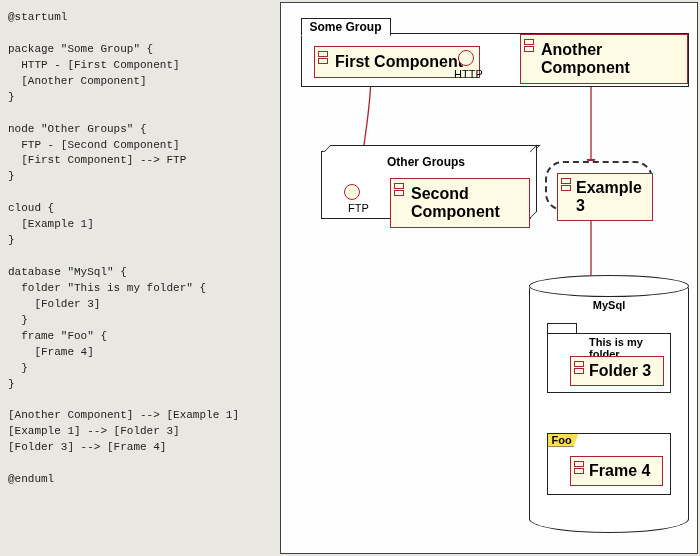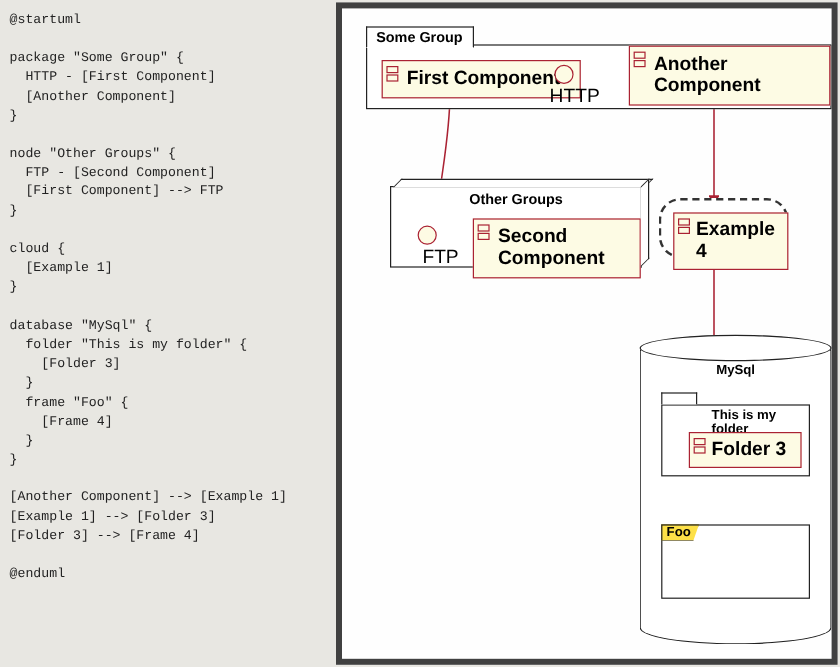--- a/index.html
+++ b/index.html
@@ -14,21 +14,21 @@
   .code-pane {
     width: 280px;
     padding: 10px 8px;
     white-space: pre;
     line-height: 1.45;
     color: #222;
   }
   .diagram-pane {
     flex: 1;
     background: #fefefe;
-    border: 5px solid #404040;
+    border: 1px solid #404040;
     margin: 2px 2px 2px 0;
     position: relative;
     font-family: Arial, sans-serif;
   }
   .pkg {
     position: absolute;
     border: 1.5px solid #222;
     background: #fff;
   }
   .pkg-tab {
@@ -152,21 +152,21 @@
   .comp::after  { top: 11px; }
   .iface {
     position: absolute;
     width: 16px; height: 16px;
     border: 1.5px solid #a23;
     background: #fdfbe4;
     border-radius: 50%;
   }
   .iface-label {
     position: absolute;
-    font-size: 16px;
+    font-size: 11px;
     text-align: right;
   }
   svg.arrows {
     position: absolute;
     inset: 0;
     width: 100%; height: 100%;
     pointer-events: none;
   }
 </style>
 </head>
@@ -234,32 +234,33 @@
   </div>
 
   <div class="node3d" style="left:40px; top:148px; width:210px; height:68px;">
     <div class="node-title">Other Groups</div>
     <div class="iface" style="left:22px; top:32px;"></div>
     <div class="iface-label" style="left:26px; top:50px;">FTP</div>
     <div class="comp" style="left:68px; top:26px;">Second Component</div>
   </div>
 
   <div class="cloud" style="left:264px; top:158px; width:108px; height:50px;">
-    <div class="comp" style="left:10px; top:10px; padding:5px 10px 5px 18px;">Example 4</div>
+    <div class="comp" style="left:10px; top:10px; padding:5px 10px 5px 18px;">Example 3</div>
   </div>
 
   <div class="db" style="left:248px; top:272px; width:160px; height:258px;">
     <div class="db-cyl"></div>
     <div class="db-top"></div>
     <div class="db-title" style="top:24px;">MySql</div>
 
     <div class="folder" style="left:18px; top:58px; width:124px; height:60px;">
       <div class="folder-tab"></div>
       <div class="folder-title">This is my folder</div>
       <div class="comp" style="left:22px; top:22px; padding:5px 12px 5px 18px;">Folder 3</div>
     </div>
 
     <div class="frame" style="left:18px; top:158px; width:124px; height:62px;">
       <div class="frame-tab">Foo</div>
+      <div class="comp" style="left:22px; top:22px; padding:5px 12px 5px 18px;">Frame 4</div>
     </div>
   </div>
 
 </div>
 
 </body></html>

